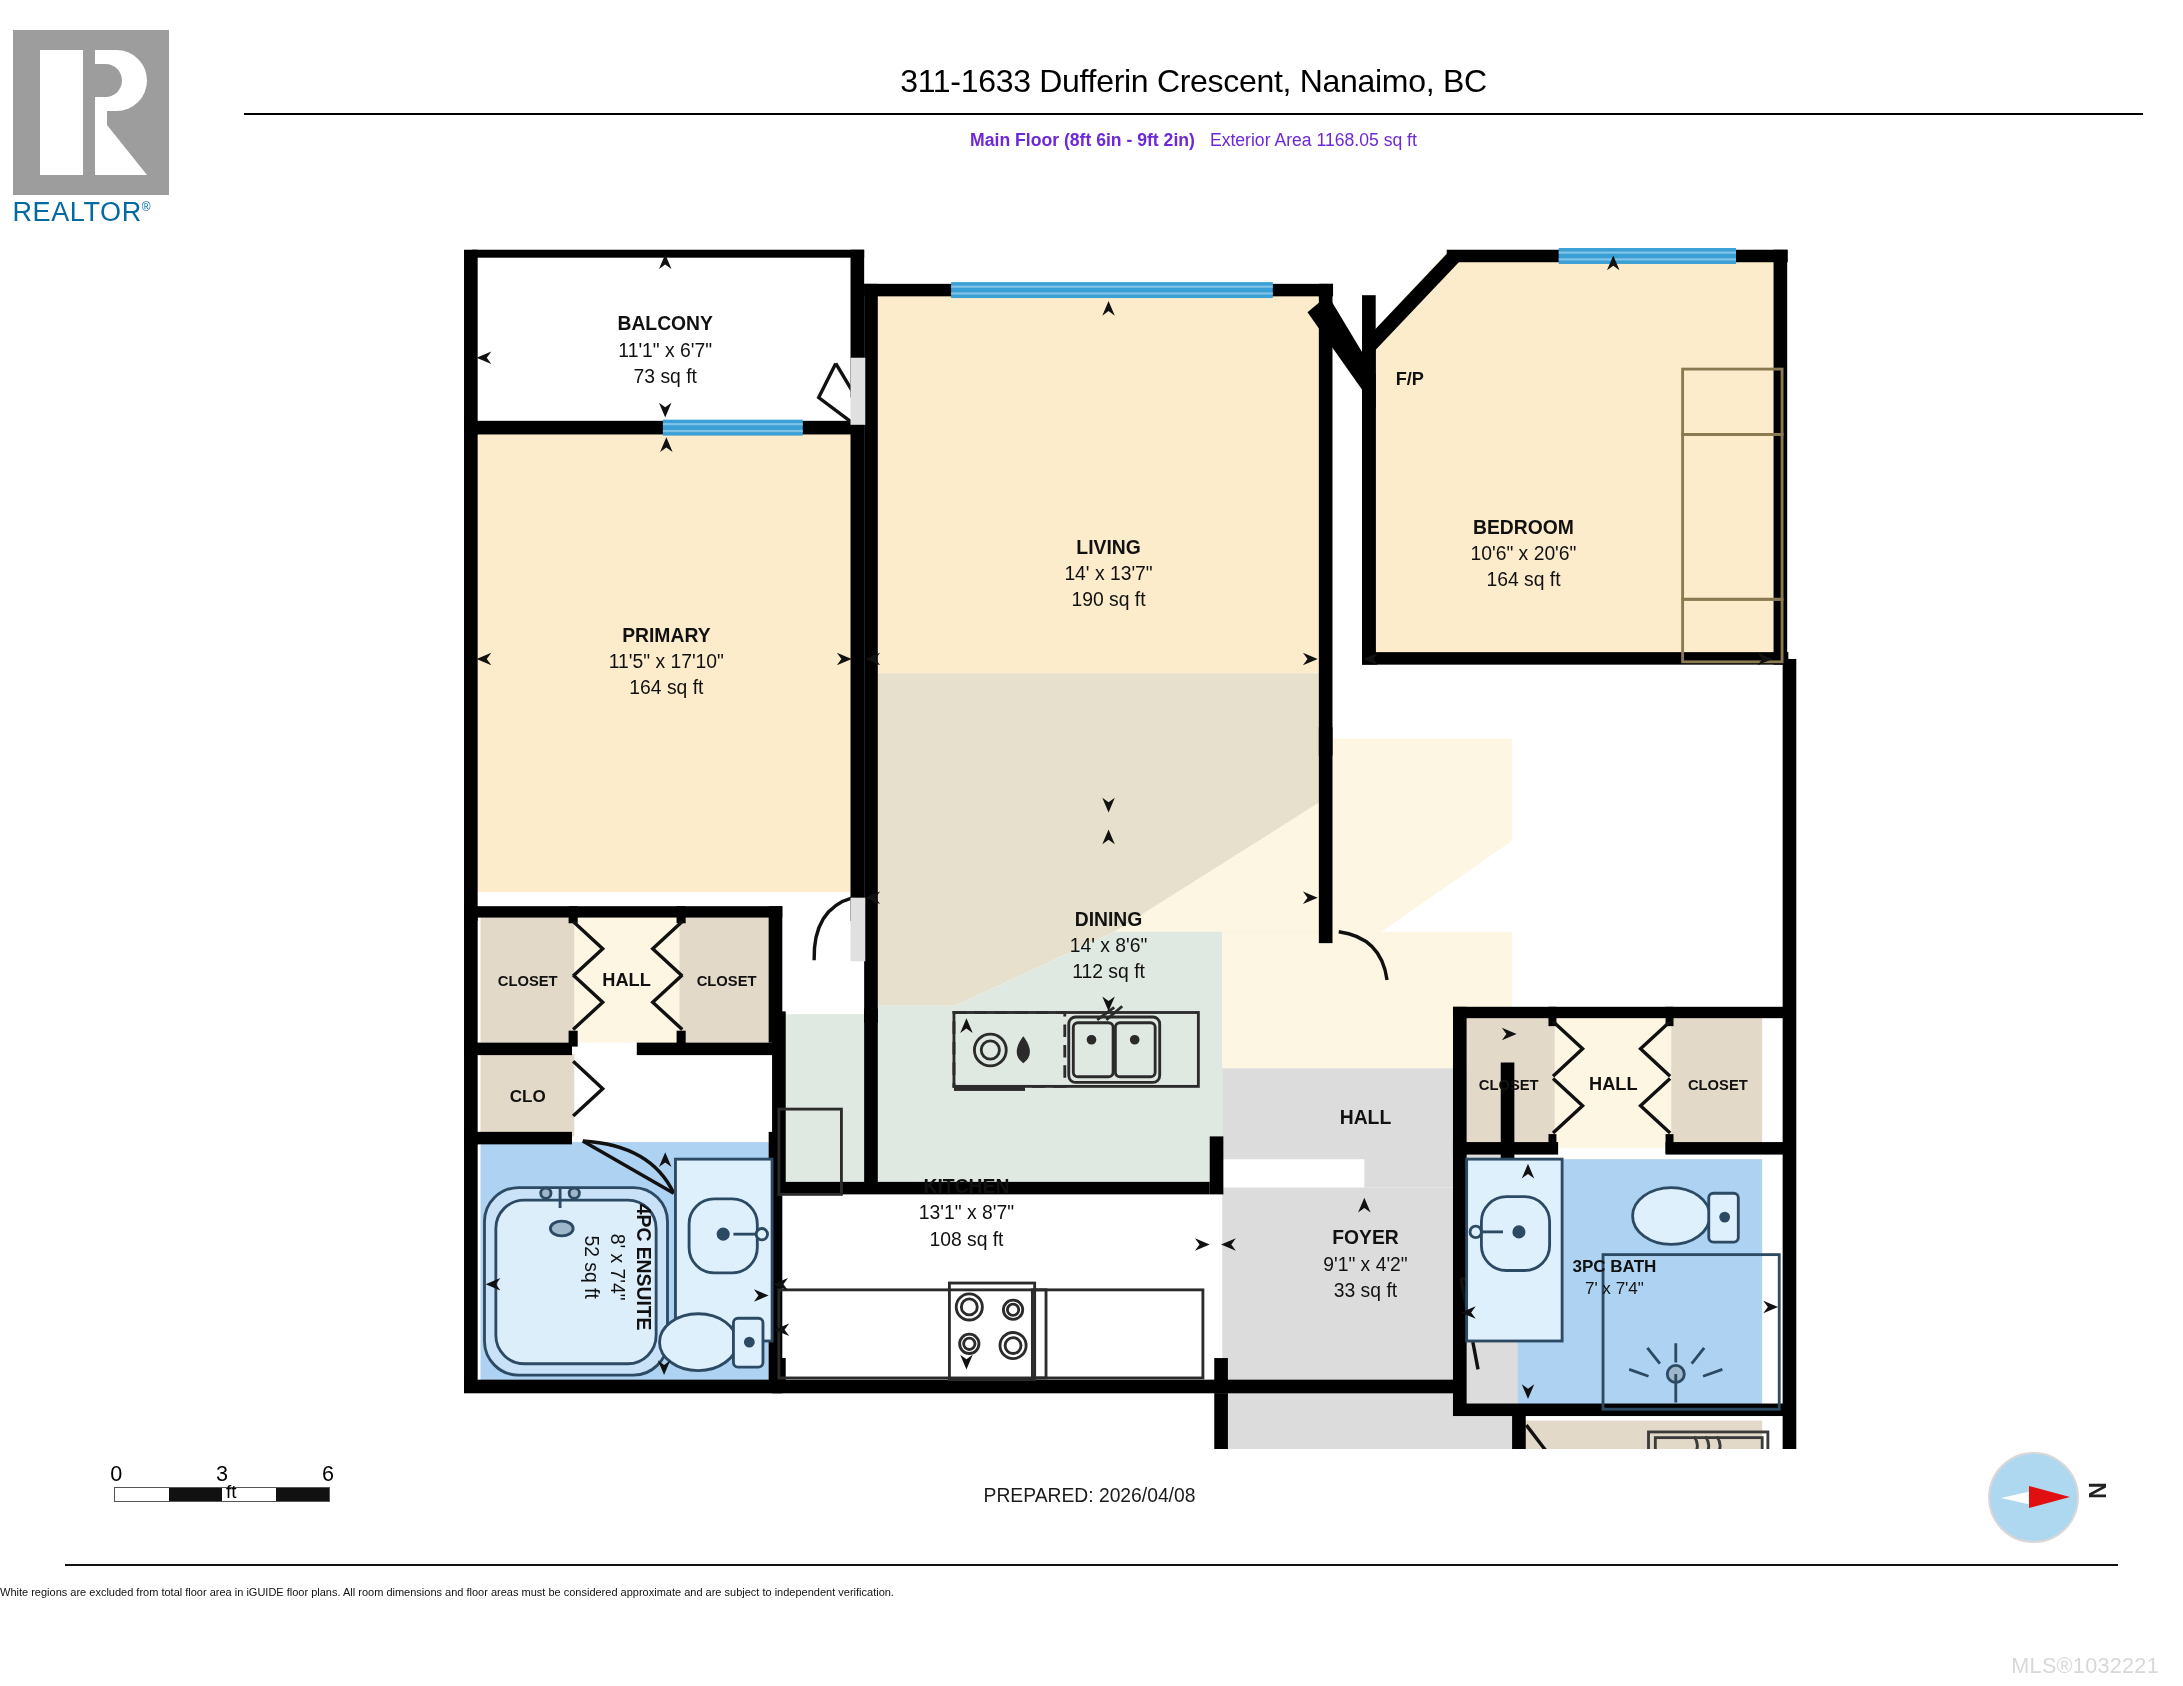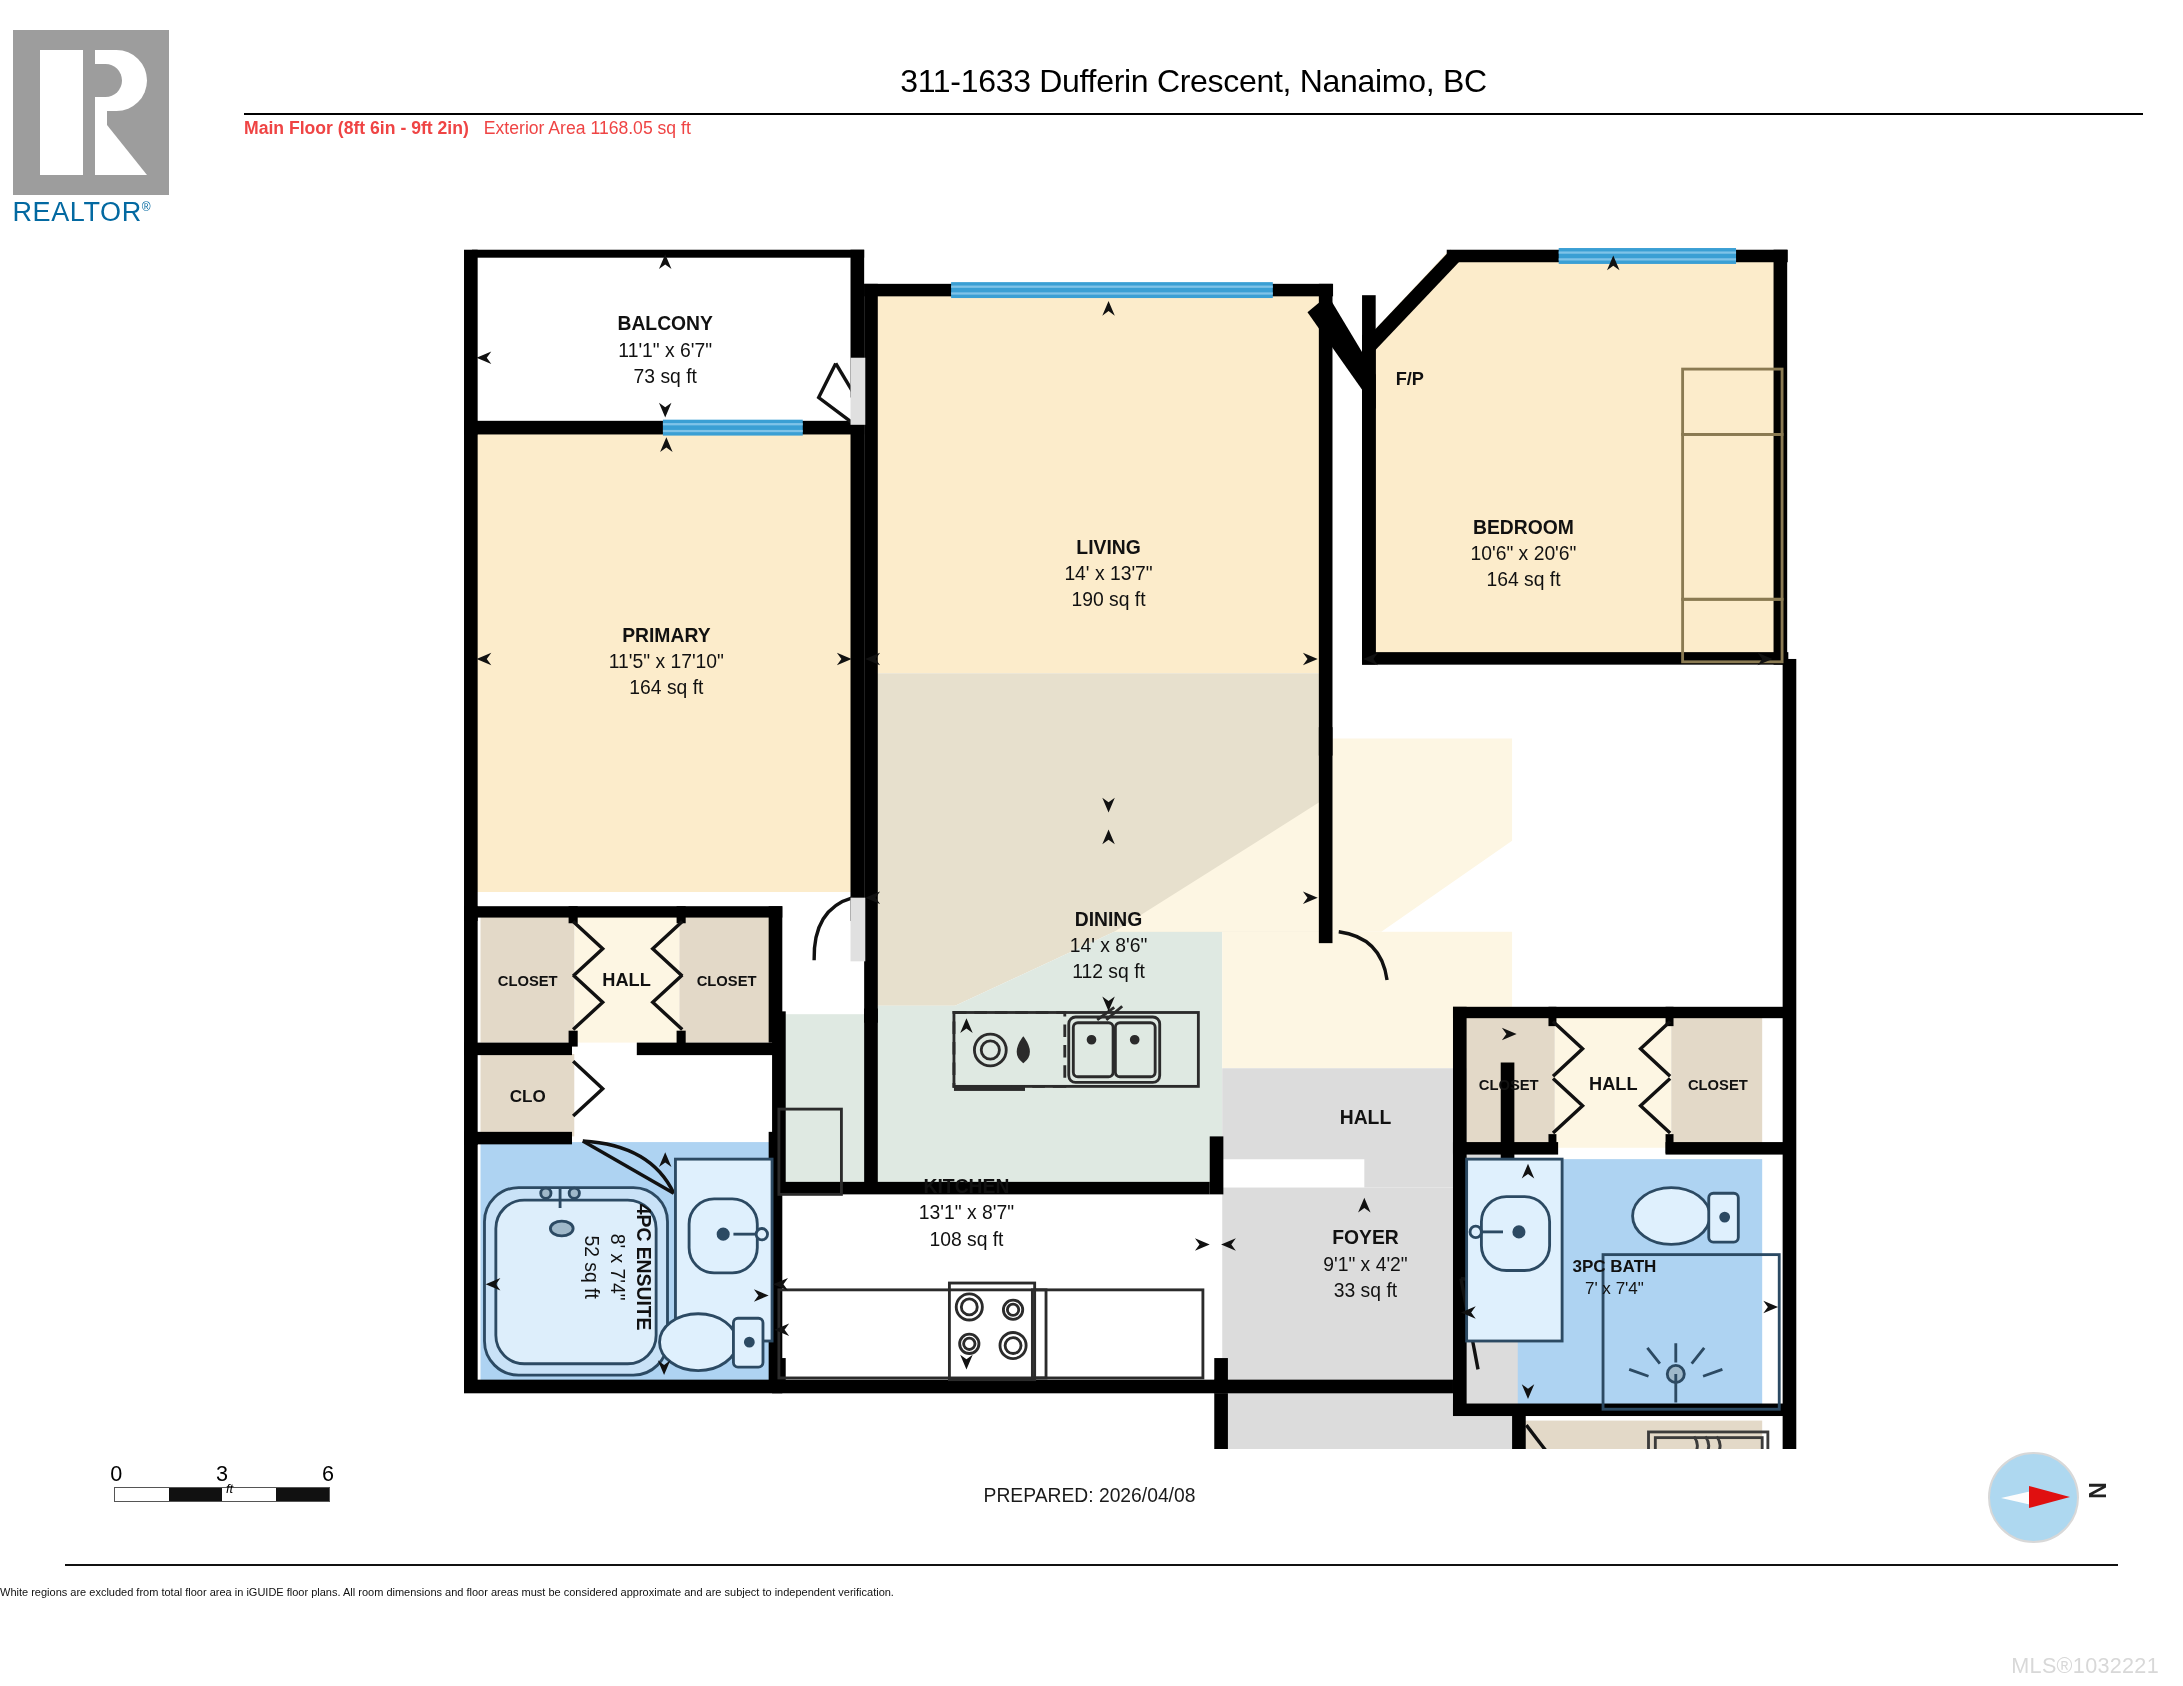--- a/index.html
+++ b/index.html
@@ -12,35 +12,35 @@
   #realtor-mark .bow{position:absolute;left:82px;top:20px;width:52px;height:61px;background:#fff;border-radius:0 31px 31px 0;}
   #realtor-mark .bow-in{position:absolute;left:82px;top:34px;width:27px;height:33px;background:#9d9d9d;border-radius:0 16.5px 16.5px 0;}
   #realtor-mark .leg{position:absolute;left:82px;top:80px;width:0;height:0;border-left:52px solid #fff;border-top:65px solid transparent;}
   #realtor-mark .stem{position:absolute;left:82px;top:80px;width:12.5px;height:65px;background:#fff;}
   #realtor-word{font-size:27px;letter-spacing:0.6px;color:#0369a1;margin-top:2.3px;font-family:"Liberation Sans",sans-serif;}
   #realtor-word sup{font-size:12px;vertical-align:super;}
 
   #title-block{position:absolute;left:244px;top:63px;right:40px;}
   #page-title{font-size:32px;font-weight:normal;color:#000;text-align:center;letter-spacing:-0.3px;}
   #title-rule{height:2.8px;background:#000;margin-top:12.5px;}
-  #floor-sub{margin-top:3px;font-size:17.6px;color:#ef4444;}
+  #floor-sub{text-align:center;margin-top:15px;font-size:17.6px;color:#6d28d9;}
   #floor-sub .b{font-weight:bold;}
   #floor-sub .g{display:inline-block;width:15px;}
 
   
   #plan-wrap{position:absolute;left:0;top:227px;width:1823px;height:1222px;}
   #plan-svg{display:block;}
 
   
   #scalebar{position:absolute;left:114px;top:1461px;width:239px;}
   #scale-nums{position:relative;height:26px;font-size:21.6px;color:#000;}
   #scale-nums span{position:absolute;top:0;transform:translateX(-50%);}
   #scale-bar-gfx{display:flex;height:15px;border:1.7px solid #555;width:216px;box-sizing:border-box;}
   #scale-bar-gfx div{flex:1 1 0;}
-  #scale-ft{position:absolute;left:226px;top:1481px;font-size:13px;color:#000;font-style:italic;}
+  #scale-ft{position:absolute;left:226px;top:1481px;font-size:19px;color:#000;}
 
   #prepared{position:absolute;left:0;right:4px;top:1485px;text-align:center;font-size:19.3px;color:#1a1a1a;}
 
   #compass{position:absolute;left:1988px;top:1452px;width:91px;height:91px;}
   #compass .ring{position:absolute;inset:0;border-radius:50%;background:#aed8f0;border:2.3px solid #d8d8d8;}
   #compass .needle-w{position:absolute;left:12.5px;top:38px;width:0;height:0;border-top:8px solid transparent;border-bottom:8px solid transparent;border-right:35px solid #fdfdfd;}
   #compass .needle-r{position:absolute;left:41px;top:34px;width:0;height:0;border-top:11.4px solid transparent;border-bottom:11.4px solid transparent;border-left:41px solid #e01010;}
   #compass-n{position:absolute;left:2088px;top:1477px;font-size:23px;font-weight:bold;color:#222;transform:rotate(90deg);transform-origin:center;}
 
   #foot-rule{position:absolute;left:65px;right:65px;top:1564px;height:2.3px;background:#111;}

